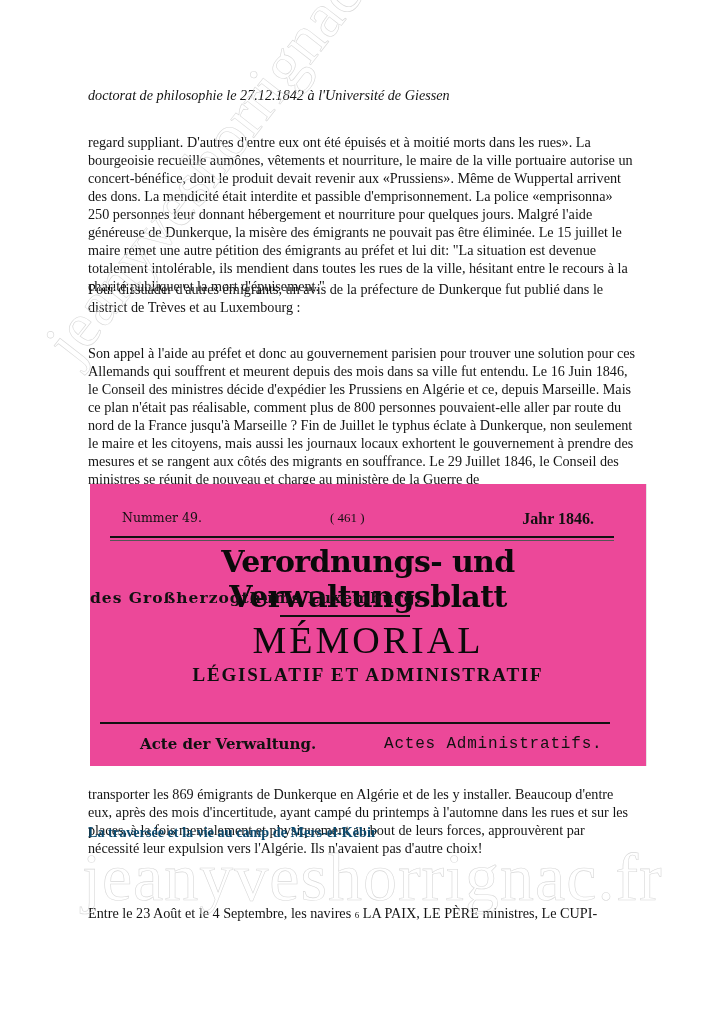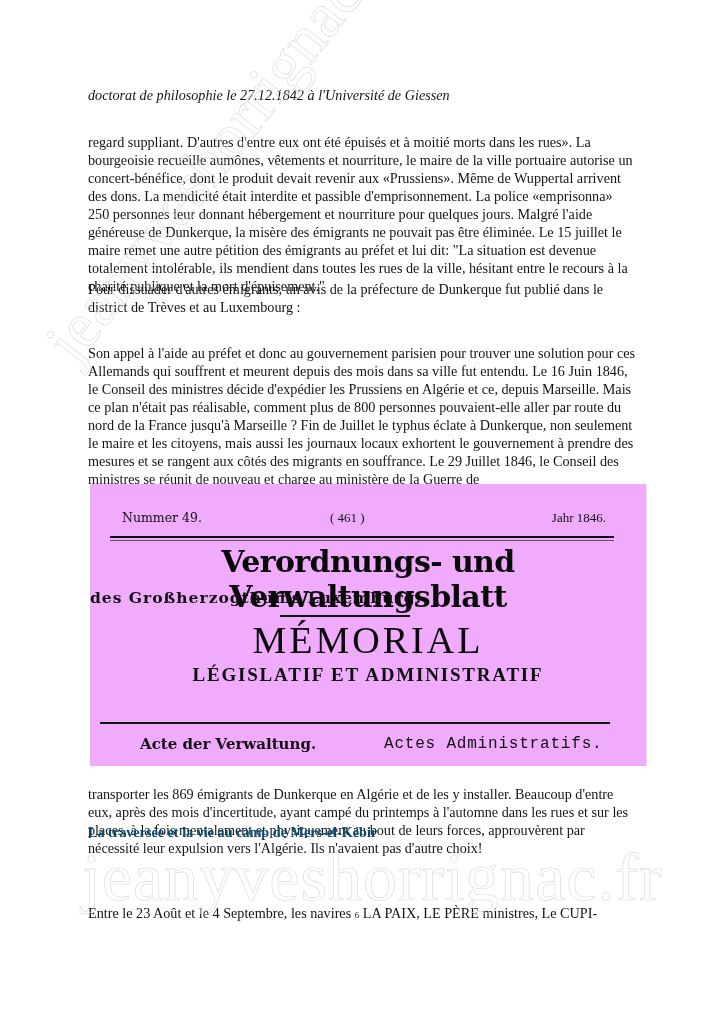--- a/index.html
+++ b/index.html
@@ -9,26 +9,26 @@
   .running-head { position: absolute; left: 88px; top: 87px; font-size: 14.2px; font-style: italic; color: #141414; }
   .para { position: absolute; left: 88px; width: 548px; font-size: 14.2px; line-height: 18px; color: #141414; margin: 0; }
   .p1 { top: 133px; }
   .p2 { top: 280px; }
   .p3 { top: 324px; margin-top: 20px; }
   .p4 { top: 785px; }
   .section-heading { position: absolute; left: 88px; top: 824px; font-size: 14.2px; font-weight: bold; color: #0c4a6e; margin: 0; }
   .p5 { top: 904px; white-space: nowrap; }
   .p5 .sub { font-size: 9px; vertical-align: baseline; }
 
-  .scan { position: absolute; left: 90px; top: 484px; width: 556px; height: 282px; background: #f0abfc;
+  .scan { position: absolute; left: 90px; top: 484px; width: 556px; height: 282px; background: #ec4899;
           border-right: 1px solid #e6e6e6; }
   .scan .meta-row { position: absolute; left: 32px; right: 40px; top: 26px; height: 18px; font-size: 13px; color: #111; }
   .scan .meta-left { position: absolute; left: 0; font-family: "DejaVu Serif", serif; font-size: 12.5px; }
   .scan .meta-mid { position: absolute; left: 208px; font-size: 13px; }
-  .scan .meta-right { position: absolute; right: 0; font-weight: normal; font-size: 13px; }
+  .scan .meta-right { position: absolute; right: 12px; font-weight: bold; font-size: 16px; }
   .scan .rule { position: absolute; background: #111; }
   .scan .rule-top1 { left: 20px; right: 32px; top: 52px; height: 2px; }
   .scan .rule-top2 { left: 20px; right: 32px; top: 56px; height: 1px; background:#555; }
   .scan .title-de { position: absolute; left: 0; right: 0; top: 60px; text-align: center;
           font-family: "DejaVu Serif", serif; font-weight: bold; font-size: 30px; letter-spacing: -0.6px; color: #0a0a0a; }
   .scan .subtitle-de { position: absolute; left: 0; right: 0; top: 104px; text-align: left;
           font-family: "DejaVu Serif", serif; font-weight: bold; font-size: 15.5px; letter-spacing: 1px; color: #111; }
   .scan .rule-mid { left: 190px; width: 130px; top: 131px; height: 2px; }
   .scan .title-fr { position: absolute; left: 0; right: 0; top: 134px; text-align: center;
           font-family: "Liberation Serif", serif; font-size: 38px; letter-spacing: 3px; color: #0a0a0a; }

